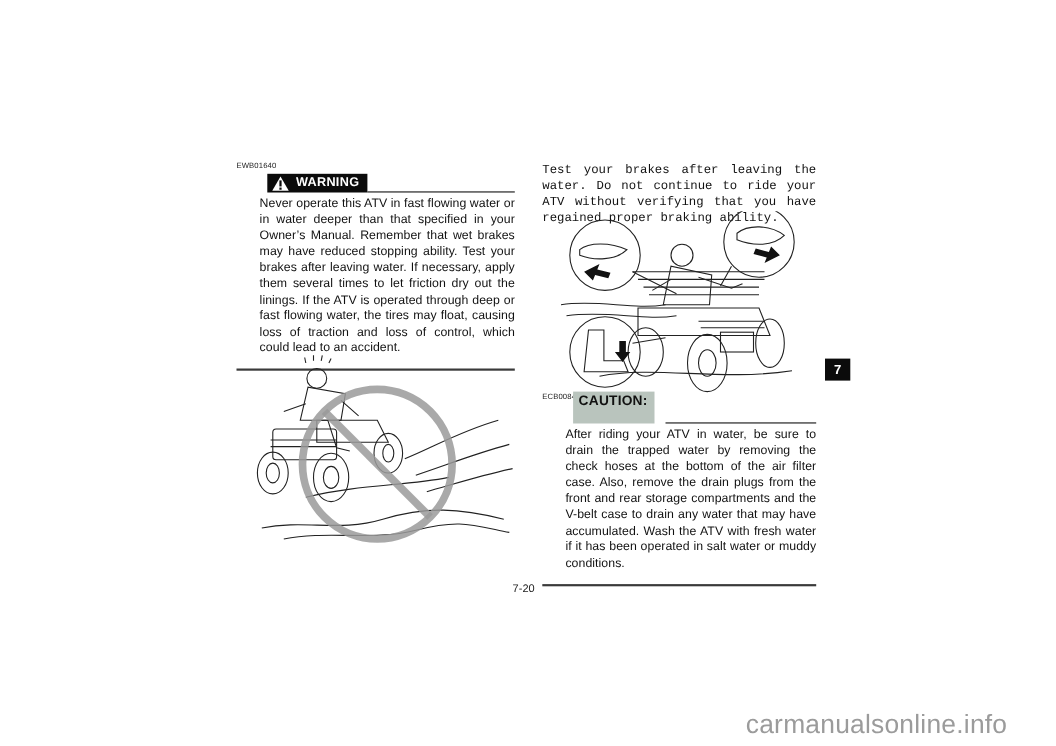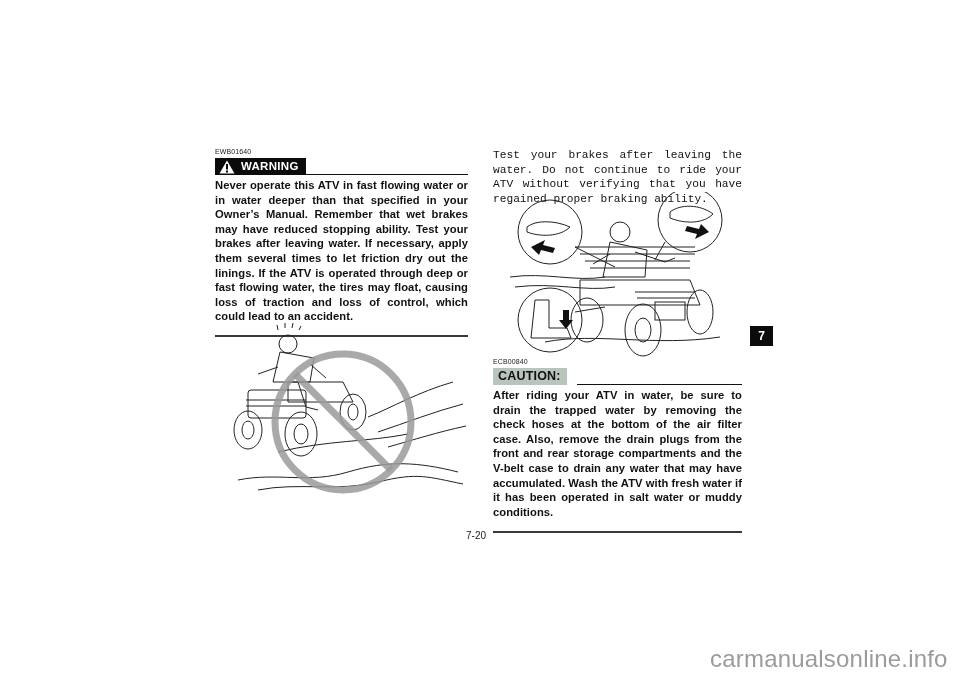--- a/index.html
+++ b/index.html
@@ -5,49 +5,49 @@
   html, body { margin: 0; padding: 0; background: #ffffff; }
   body { width: 960px; height: 678px; position: relative; overflow: hidden;
          font-family: "Liberation Sans", sans-serif; color: #111; }
 
   .col { position: absolute; }
   .col-left { left: 215px; top: 148px; width: 253px; }
   .col-right { left: 493px; top: 148px; width: 249px; font-family: Liberation Mono, monospace; }
 
   .code { font-size: 7px; letter-spacing: 0.1px; color: #222; line-height: 8px; margin-bottom: 2px; }
 
-  .hdr-row { display: flex; align-items: flex-end; height: 17px; }
+  .hdr-row { display: flex; align-items: flex-end; height: 17px; margin-left: 28px; }
   .warn-label { background: #0b0b0b; color: #fff; font-weight: bold; font-size: 11.5px;
                 height: 17px; line-height: 17px; padding: 0 7px 0 4px; display: flex; align-items: center;
                 letter-spacing: 0.3px; }
   .warn-label .tri { width: 16px; height: 14px; margin-right: 6px; display: inline-block; }
   .hdr-rule { flex: 1; border-bottom: 1.5px solid #111; margin-left: 0; height: 0; }
 
   .caution-label { background: #b9c4bd; color: #111; font-weight: bold; font-size: 12.5px;
-                   height: 17px; line-height: 17px; padding: 0 6px 0 5px; letter-spacing: 0.2px; }
+                   height: 17px; line-height: 17px; padding: 0 6px 12px 5px; letter-spacing: 0.2px; }
   .cau-gap { width: 10px; }
 
-  .bold-para { font-weight: bold; font-size: 11.2px; line-height: 14.6px; text-align: justify;
-               margin-top: 3px; letter-spacing: 0.05px; }
+  .bold-para { font-weight: normal; font-size: 11.2px; line-height: 14.6px; text-align: justify;
+               margin-top: 3px; letter-spacing: 0.05px; margin-left: 21px; }
   .norm-para { font-size: 11.2px; line-height: 14.6px; text-align: justify; margin-top: 0; }
 
   .end-rule { border-bottom: 2px solid #3a3a3a; margin-top: 5px; }
 
   .figure { position: absolute; }
   .fig-left { left: 218px; top: 322px; width: 252px; height: 180px; }
   .fig-right { left: 505px; top: 192px; width: 230px; height: 168px; }
 
   .chapter-tab { position: absolute; left: 750px; top: 326px; width: 23px; height: 20px;
                  background: #0b0b0b; color: #fff; font-weight: bold; font-size: 12px;
                  display: flex; align-items: center; justify-content: center; }
 
   .page-num { position: absolute; left: 466px; top: 530px; font-size: 10px; color: #222; }
 
   .watermark { position: absolute; left: 678px; top: 645px; font-size: 24px; color: #9b9b9b;
-               letter-spacing: 0.2px; margin-left: 32px; }
+               letter-spacing: 0.2px; }
 </style>
 </head>
 <body>
 
 <div class="col col-left">
   <div class="code">EWB01640</div>
   <div class="hdr-row">
     <div class="warn-label">
       <svg class="tri" viewBox="0 0 16 14">
         <polygon points="8,0.5 15.5,13.5 0.5,13.5" fill="#fff"></polygon>

